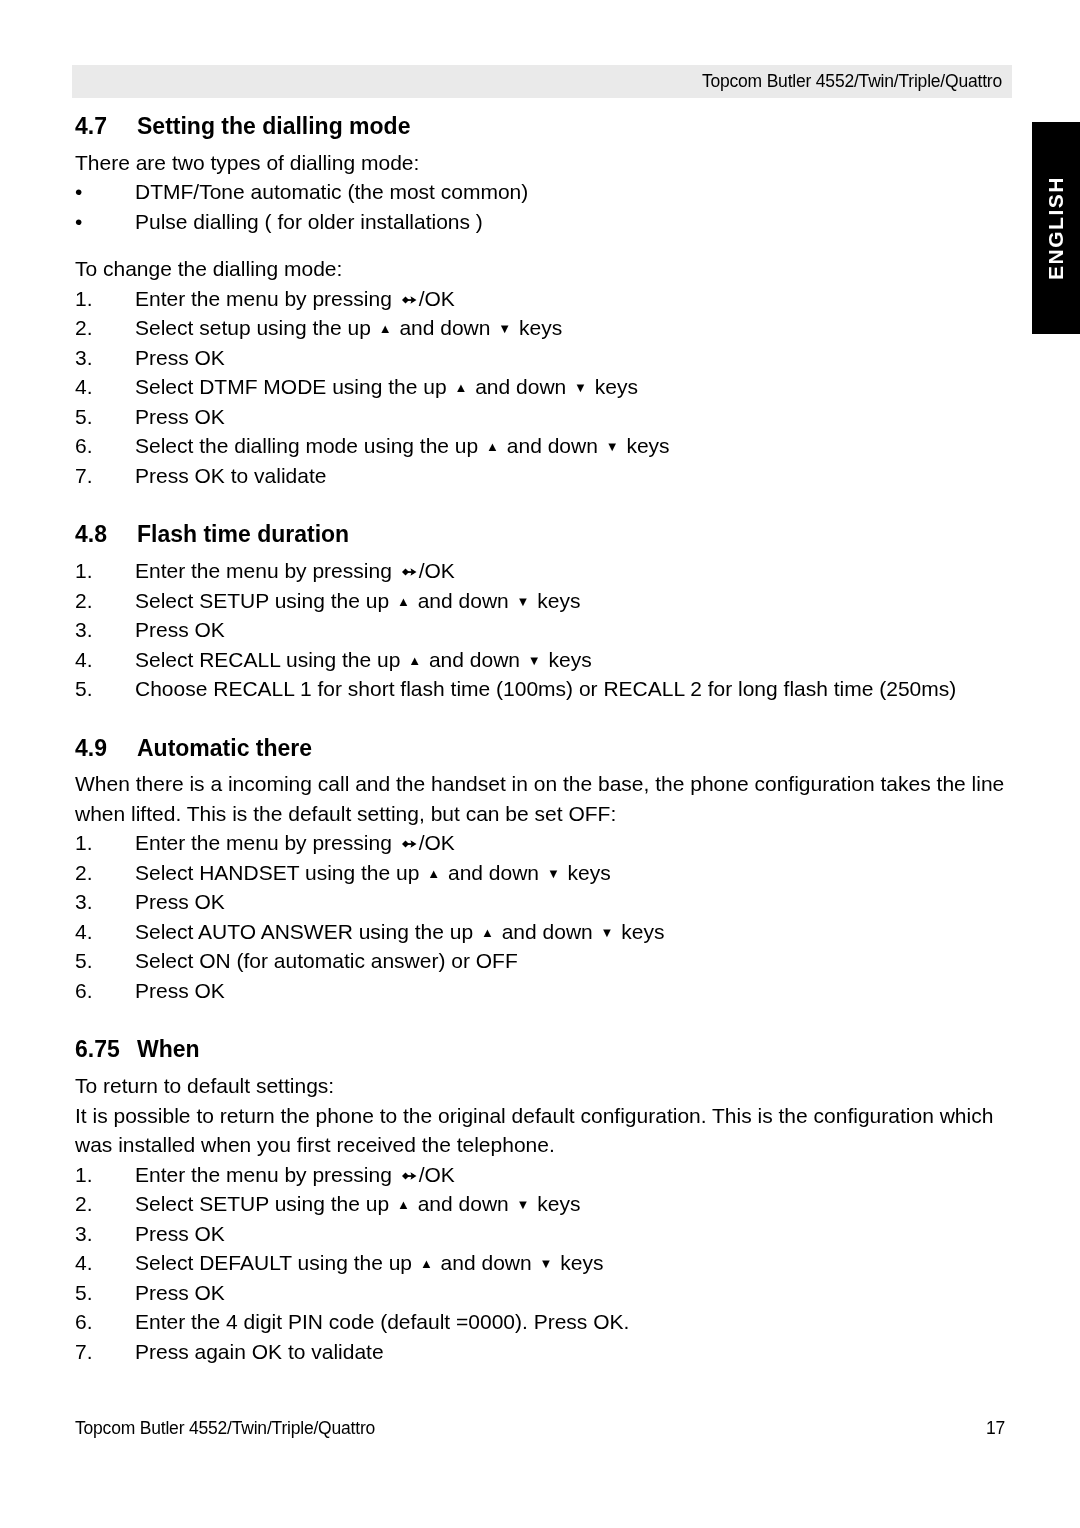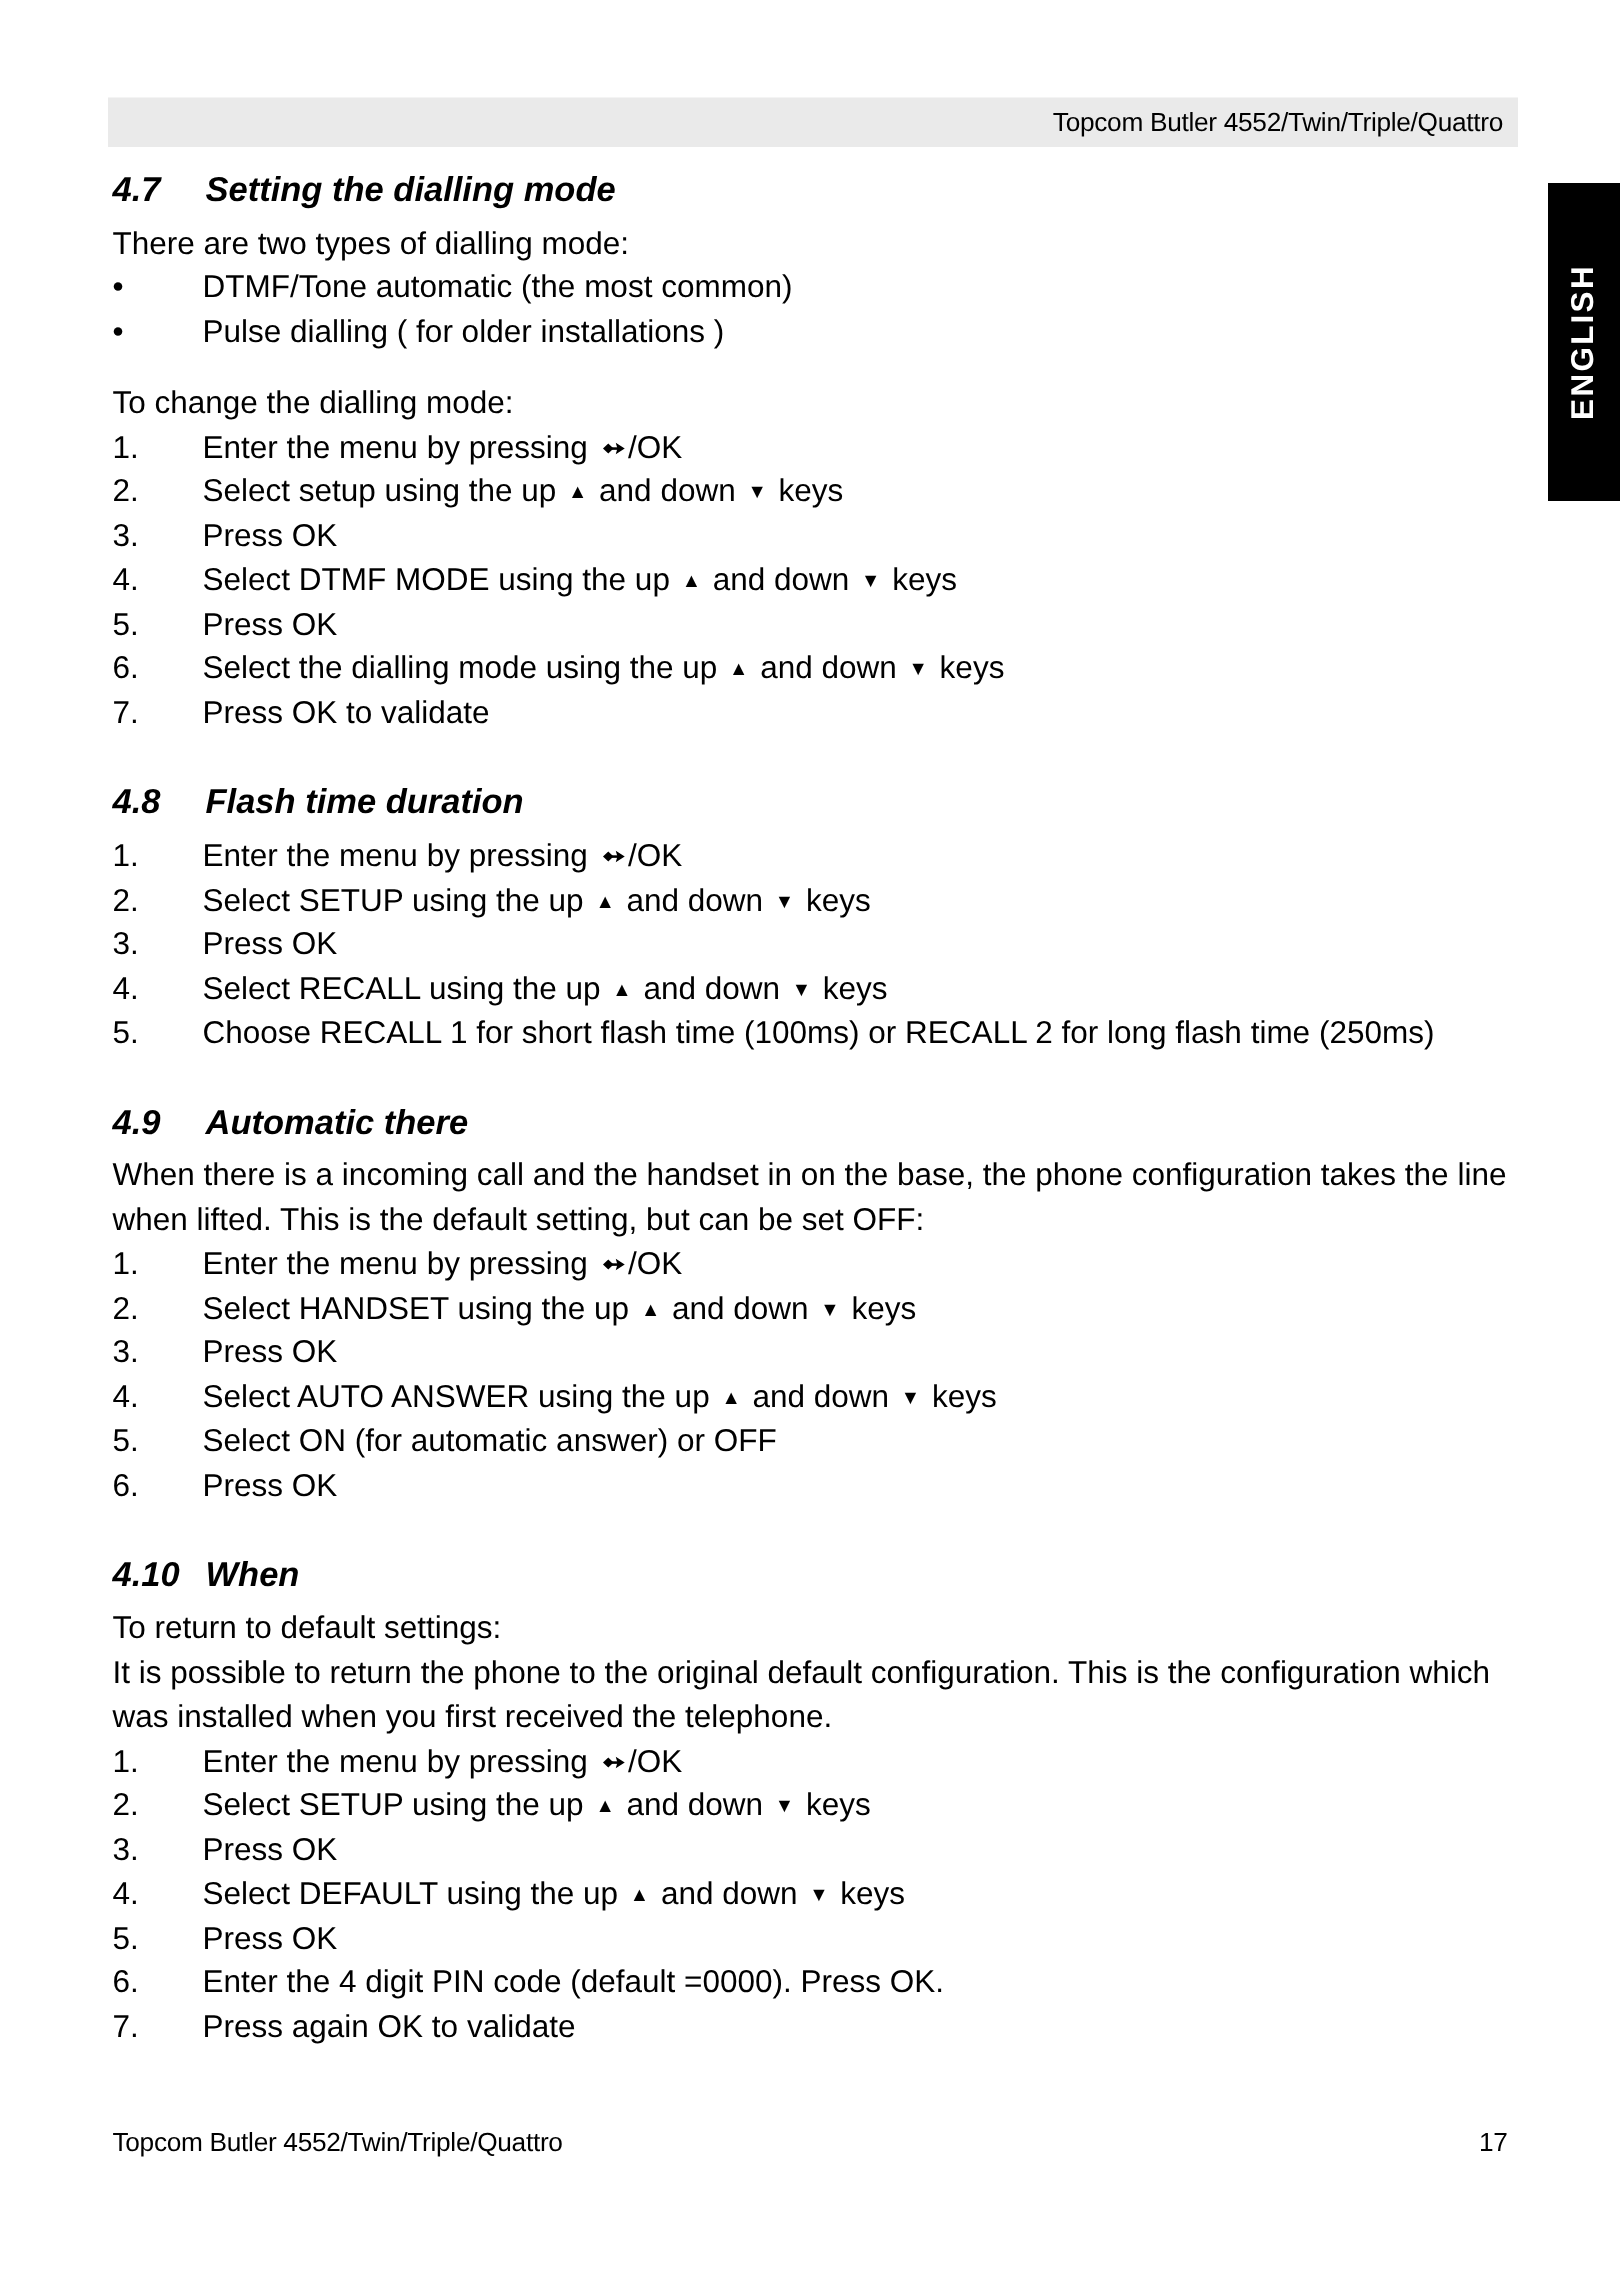--- a/index.html
+++ b/index.html
@@ -65,21 +65,20 @@
     width: 932px;
   }
 
   h2.section-heading {
     margin: 0;
     font-size: 23px;
     font-weight: bold;
     line-height: 1.25;
     display: flex;
     align-items: baseline;
-    font-style: italic;
   }
   h2.section-heading .sec-num {
     display: inline-block;
     width: 62px;
     flex: 0 0 62px;
   }
   h2.section-heading .sec-title {
     display: inline-block;
   }
 
@@ -270,21 +269,21 @@
         <span class="marker">5.</span>
         <span class="item-text"><span>Select ON (for automatic answer) or OFF</span></span>
       </li>
       <li class="step-item">
         <span class="marker">6.</span>
         <span class="item-text"><span>Press OK</span></span>
       </li>
     </ol>
     <div class="gap-lg"></div>
     <h2 class="section-heading">
-      <span class="sec-num">4.10</span>
+      <span class="sec-num">6.75</span>
       <span class="sec-title">When</span>
     </h2>
     <div class="gap-sm"></div>
     <p class="para">To return to default settings:</p>
     <p class="para">It is possible to return the phone to the original default configuration. This is the configuration which was installed when you first received the telephone.</p>
     <ol class="steps">
       <li class="step-item">
         <span class="marker">1.</span>
         <span class="item-text"><span>Enter the menu by pressing </span><span class="glyph-ok-arrow"><svg viewBox="0 0 17 14" width="17" height="14" xmlns="http://www.w3.org/2000/svg">
               <polygon points="1,7 4.5,3.6 8,7 4.5,10.4" fill="#000"></polygon>

